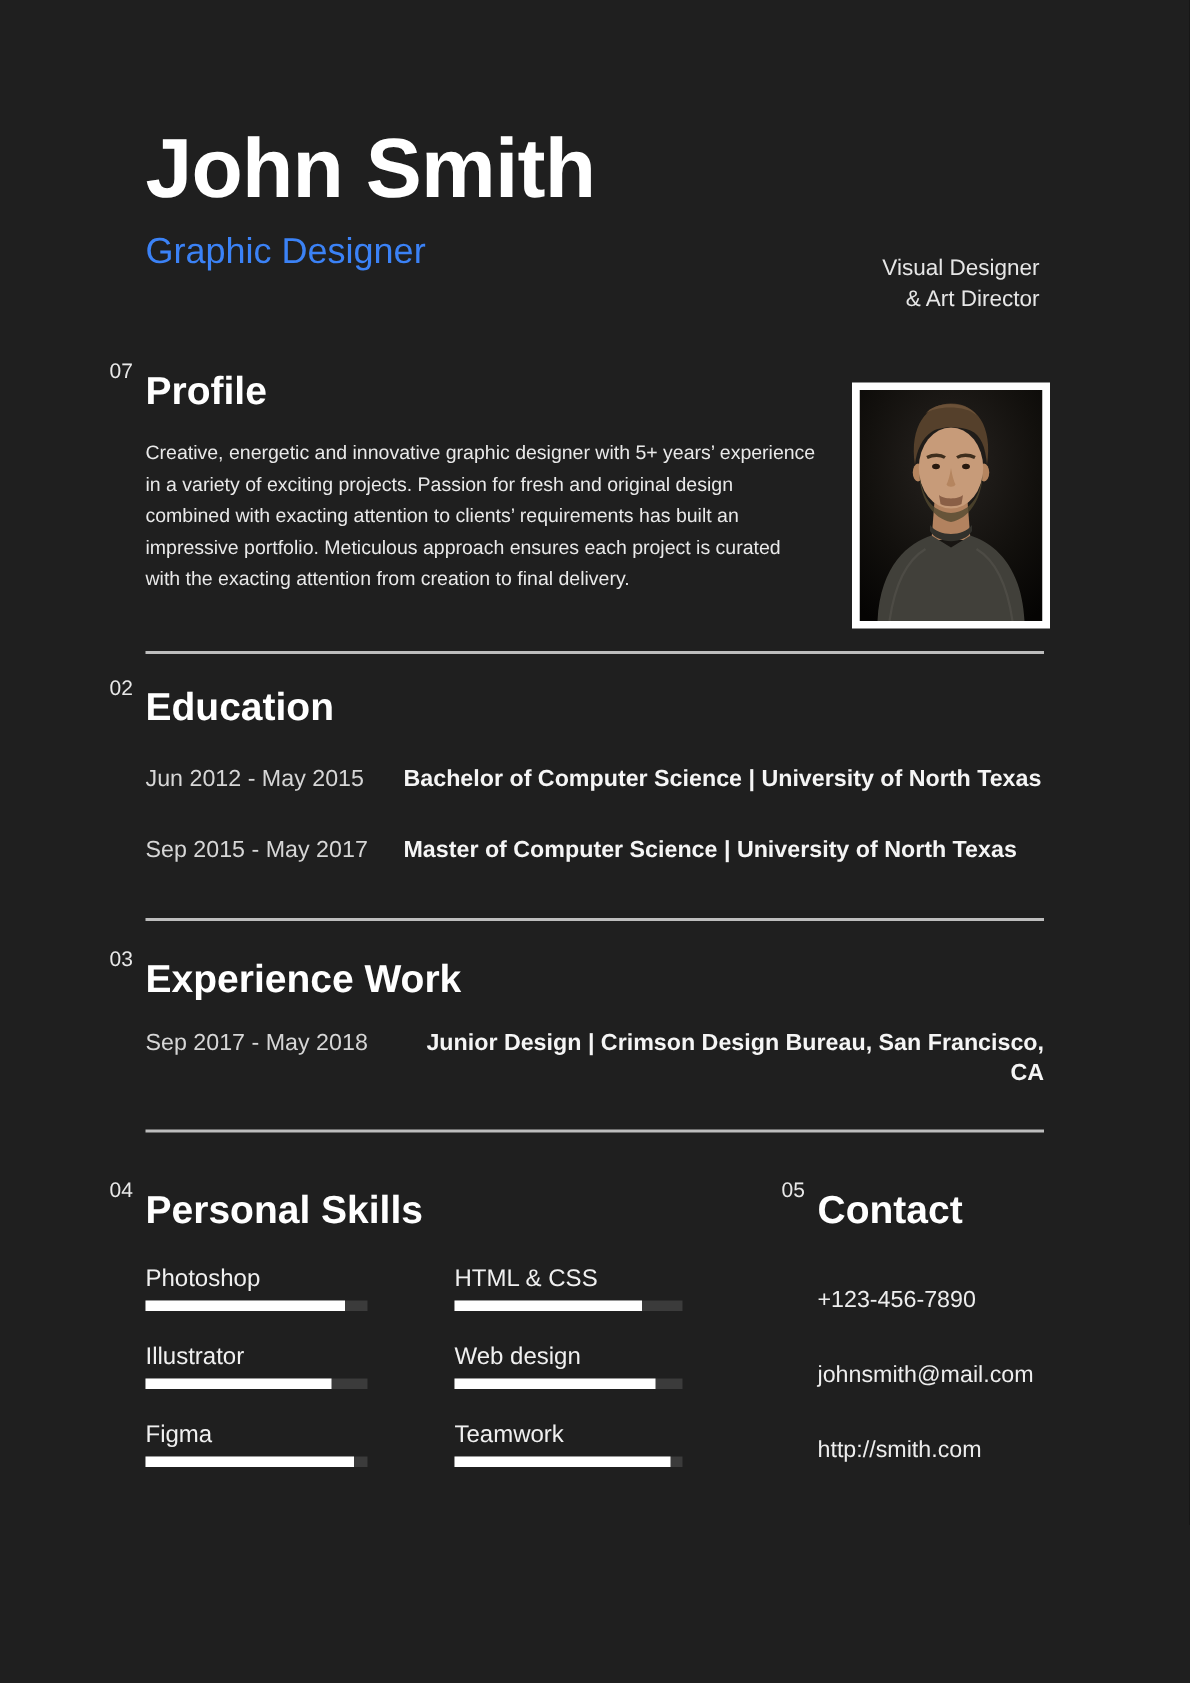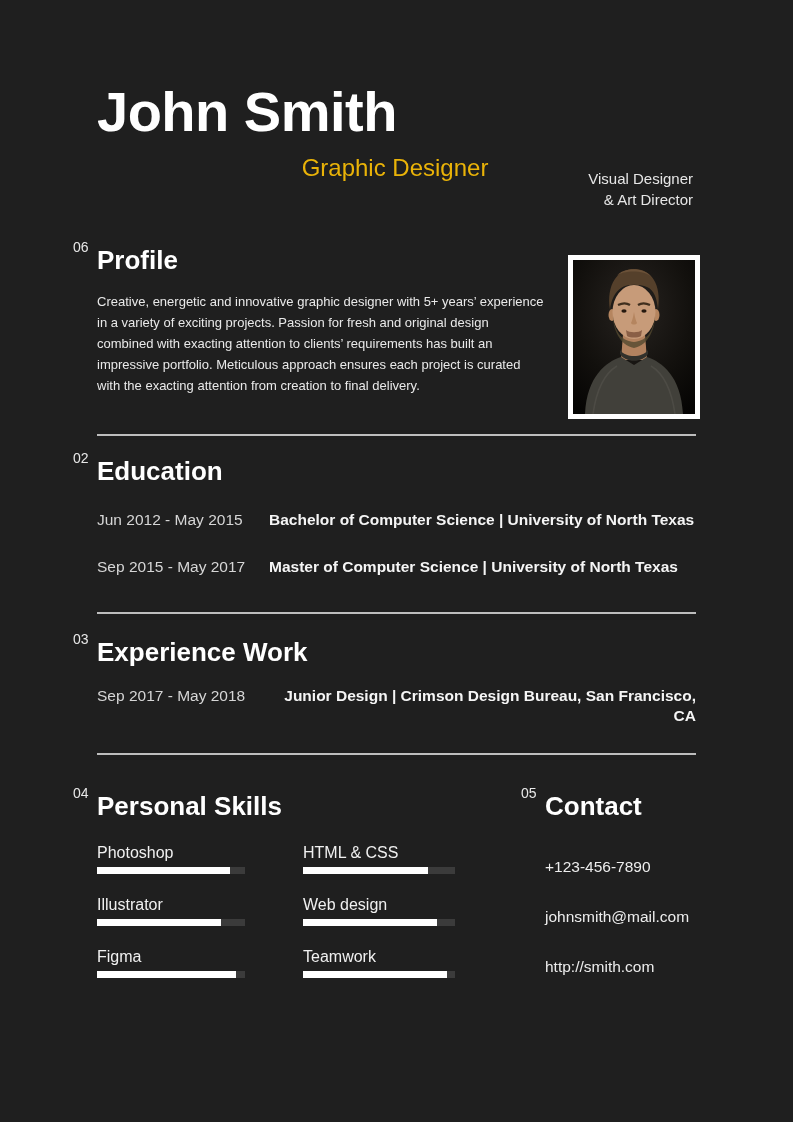--- a/index.html
+++ b/index.html
@@ -5,21 +5,21 @@
   * { margin:0; padding:0; box-sizing:border-box; }
   html,body { background:#141414; }
   .page {
     position:relative; width:793px; height:1122px; margin:0 auto;
     background:#1f1f1f; color:#f2f2f2; overflow:hidden;
     font-family:"Liberation Sans", sans-serif;
   }
   
   .header { padding:84px 100px 0 97px; }
   .name { font-size:56px; line-height:56px; font-weight:bold; color:#ffffff; letter-spacing:-0.5px; }
-  .job-title { margin-top:14px; font-size:24px; line-height:28px; color:#eab308;text-align:center; }
+  .job-title { margin-top:14px; font-size:24px; line-height:28px; color:#3b82f6; }
   .tagline { position:absolute; top:168px; right:100px; text-align:right; font-size:15px; line-height:21px; color:#e6e6e6; }
   
   .section { position:relative; margin:0 97px; }
   .sec-head { position:relative; }
   .sec-num { position:absolute; left:-24px; top:-6px; font-size:14px; color:#e8e8e8; }
   .sec-title { font-size:26px; line-height:30px; font-weight:bold; color:#ffffff; }
   .divider { margin:0 97px; border-top:2px solid #bdbdbd; height:0; }
   
   .profile { margin-top:63px; }
   .profile-body { margin-top:16px; width:447px; font-size:13px; line-height:21px; color:#e9e9e9; }
@@ -57,21 +57,21 @@
     <h1 class="name">John Smith</h1>
     <div class="job-title">Graphic Designer</div>
   </header>
   <div class="tagline">
     <div>Visual Designer</div>
     <div>&amp; Art Director</div>
   </div>
 
   <section class="section profile">
     <div class="sec-head">
-      <span class="sec-num">06</span>
+      <span class="sec-num">07</span>
       <h2 class="sec-title">Profile</h2>
     </div>
     <p class="profile-body">Creative, energetic and innovative graphic designer with 5+ years’ experience in a variety of exciting projects. Passion for fresh and original design combined with exacting attention to clients’ requirements has built an impressive portfolio. Meticulous approach ensures each project is curated with the exacting attention from creation to final delivery.</p>
   </section>
 
   <div class="photo-frame">
     <svg viewBox="0 0 122 154" role="img">
       <defs>
         <radialGradient id="bgGrad" cx="50%" cy="32%" r="80%">
           <stop offset="0%" stop-color="#272320"></stop>

